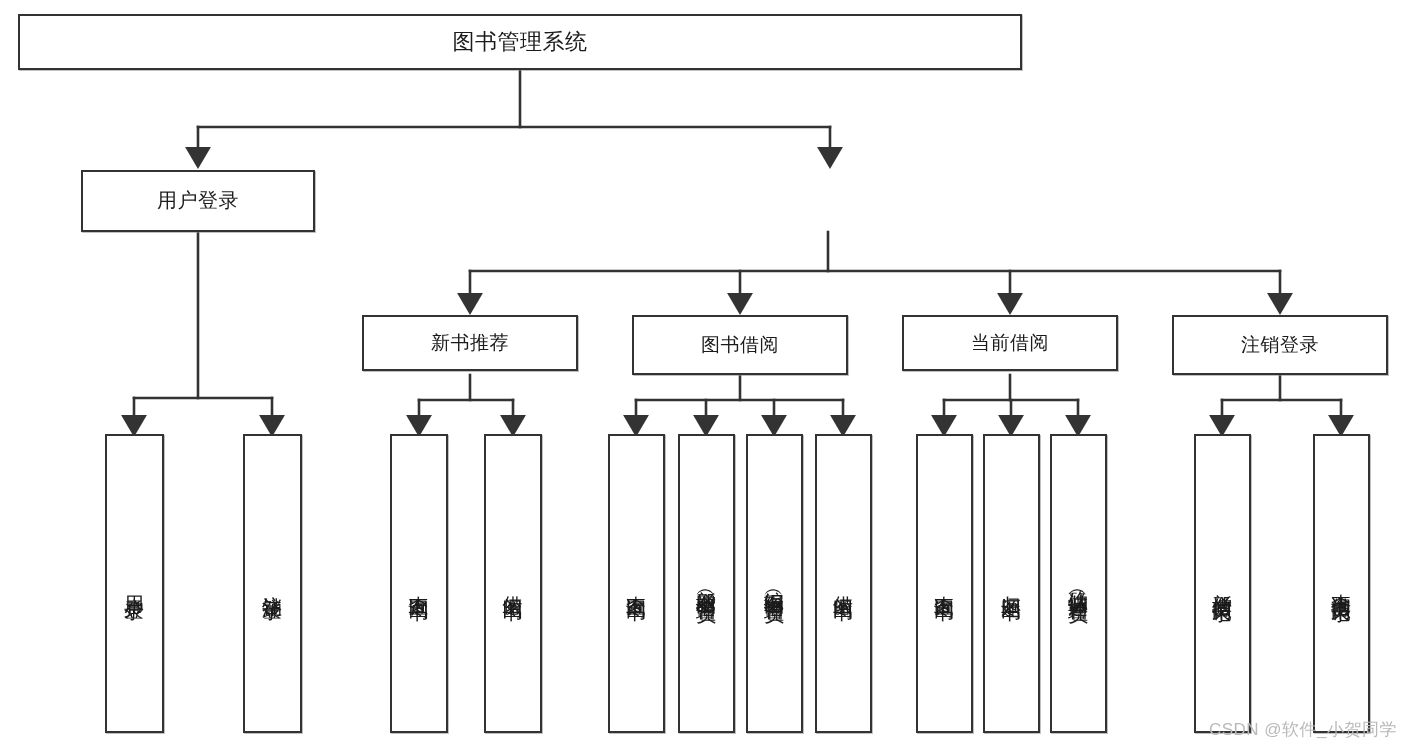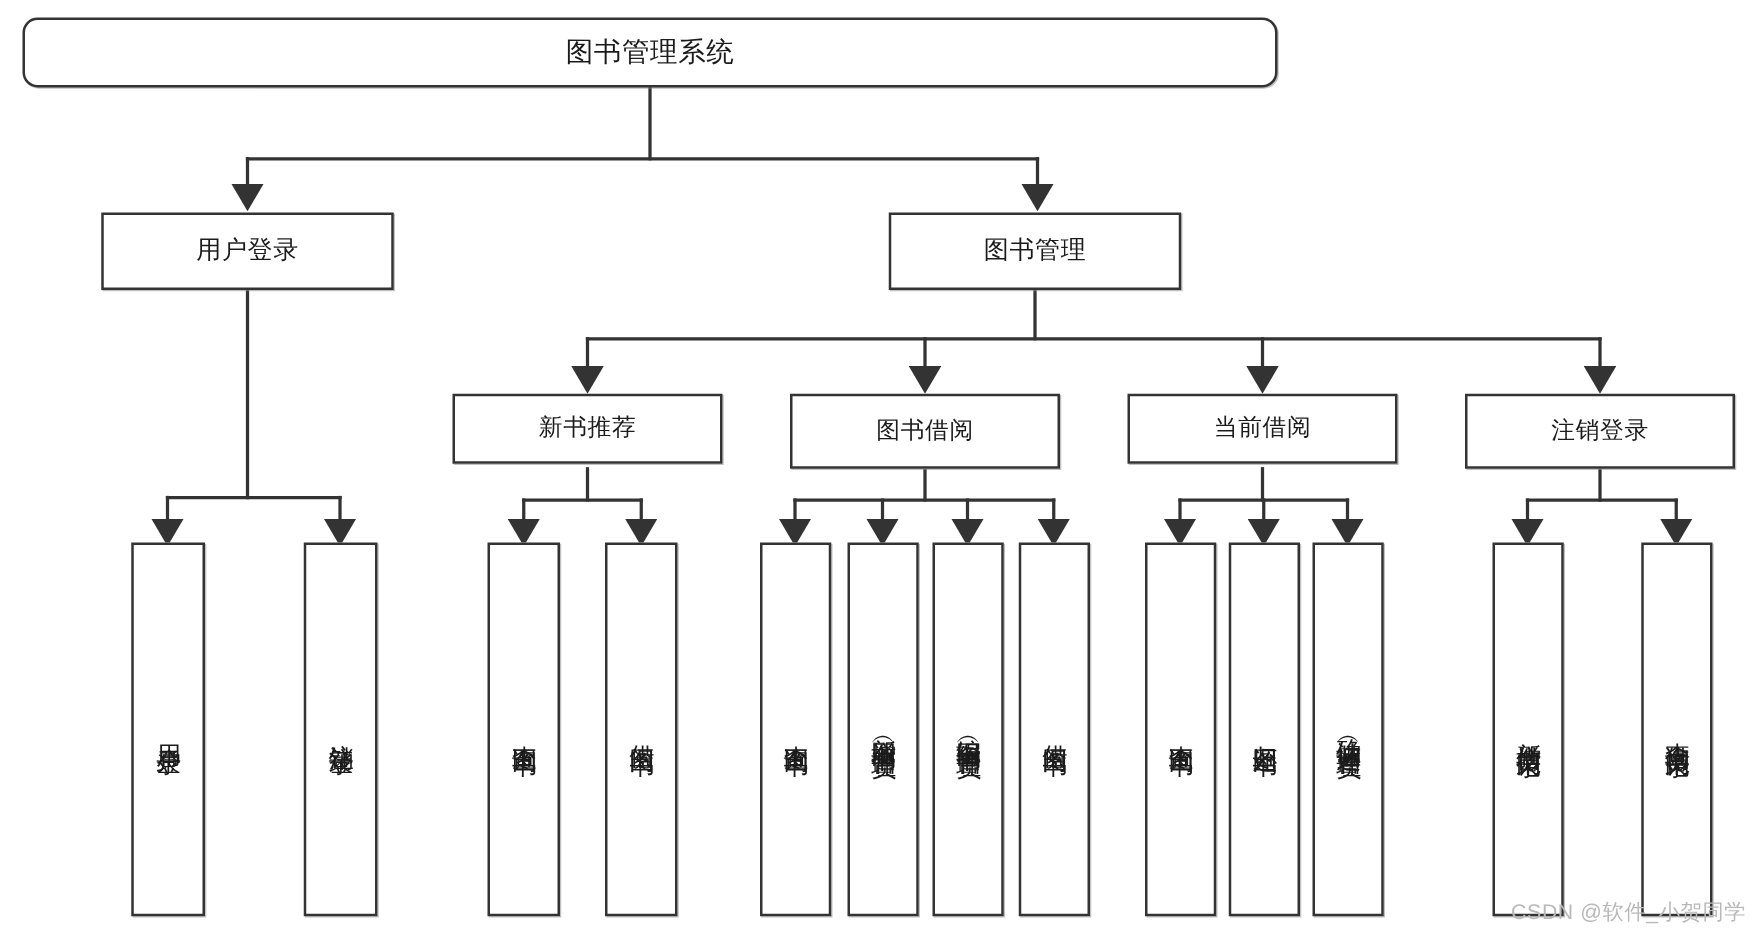--- a/index.html
+++ b/index.html
@@ -115,29 +115,26 @@
       <path d="M1011,400 L1011,418" marker-end="url(#arrow)"></path>
       <path d="M1078,400 L1078,418" marker-end="url(#arrow)"></path>
 
       <path d="M1280,375 L1280,400"></path>
       <path d="M1222,400 L1341,400"></path>
       <path d="M1222,400 L1222,418" marker-end="url(#arrow)"></path>
       <path d="M1341,400 L1341,418" marker-end="url(#arrow)"></path>
     </g>
   </svg>
 
-  <div class="node root" style="left:18px; top:14px; width:1004px; height:56px;border-radius:12px;">
+  <div class="node root" style="left:18px; top:14px; width:1004px; height:56px;">
     <span class="label">图书管理系统</span>
   </div>
 
   <div class="node l2" style="left:81px; top:170px; width:234px; height:62px;">
     <span class="label">用户登录</span>
-  </div>
-  <div class="node l2" style="left:711px; top:170px; width:234px; height:62px;">
-    <span class="label">图书管理</span>
   </div>
 
   <div class="node l3" style="left:362px; top:315px; width:216px; height:56px;">
     <span class="label">新书推荐</span>
   </div>
   <div class="node l3" style="left:632px; top:315px; width:216px; height:60px;">
     <span class="label">图书借阅</span>
   </div>
   <div class="node l3" style="left:902px; top:315px; width:216px; height:56px;">
     <span class="label">当前借阅</span>

